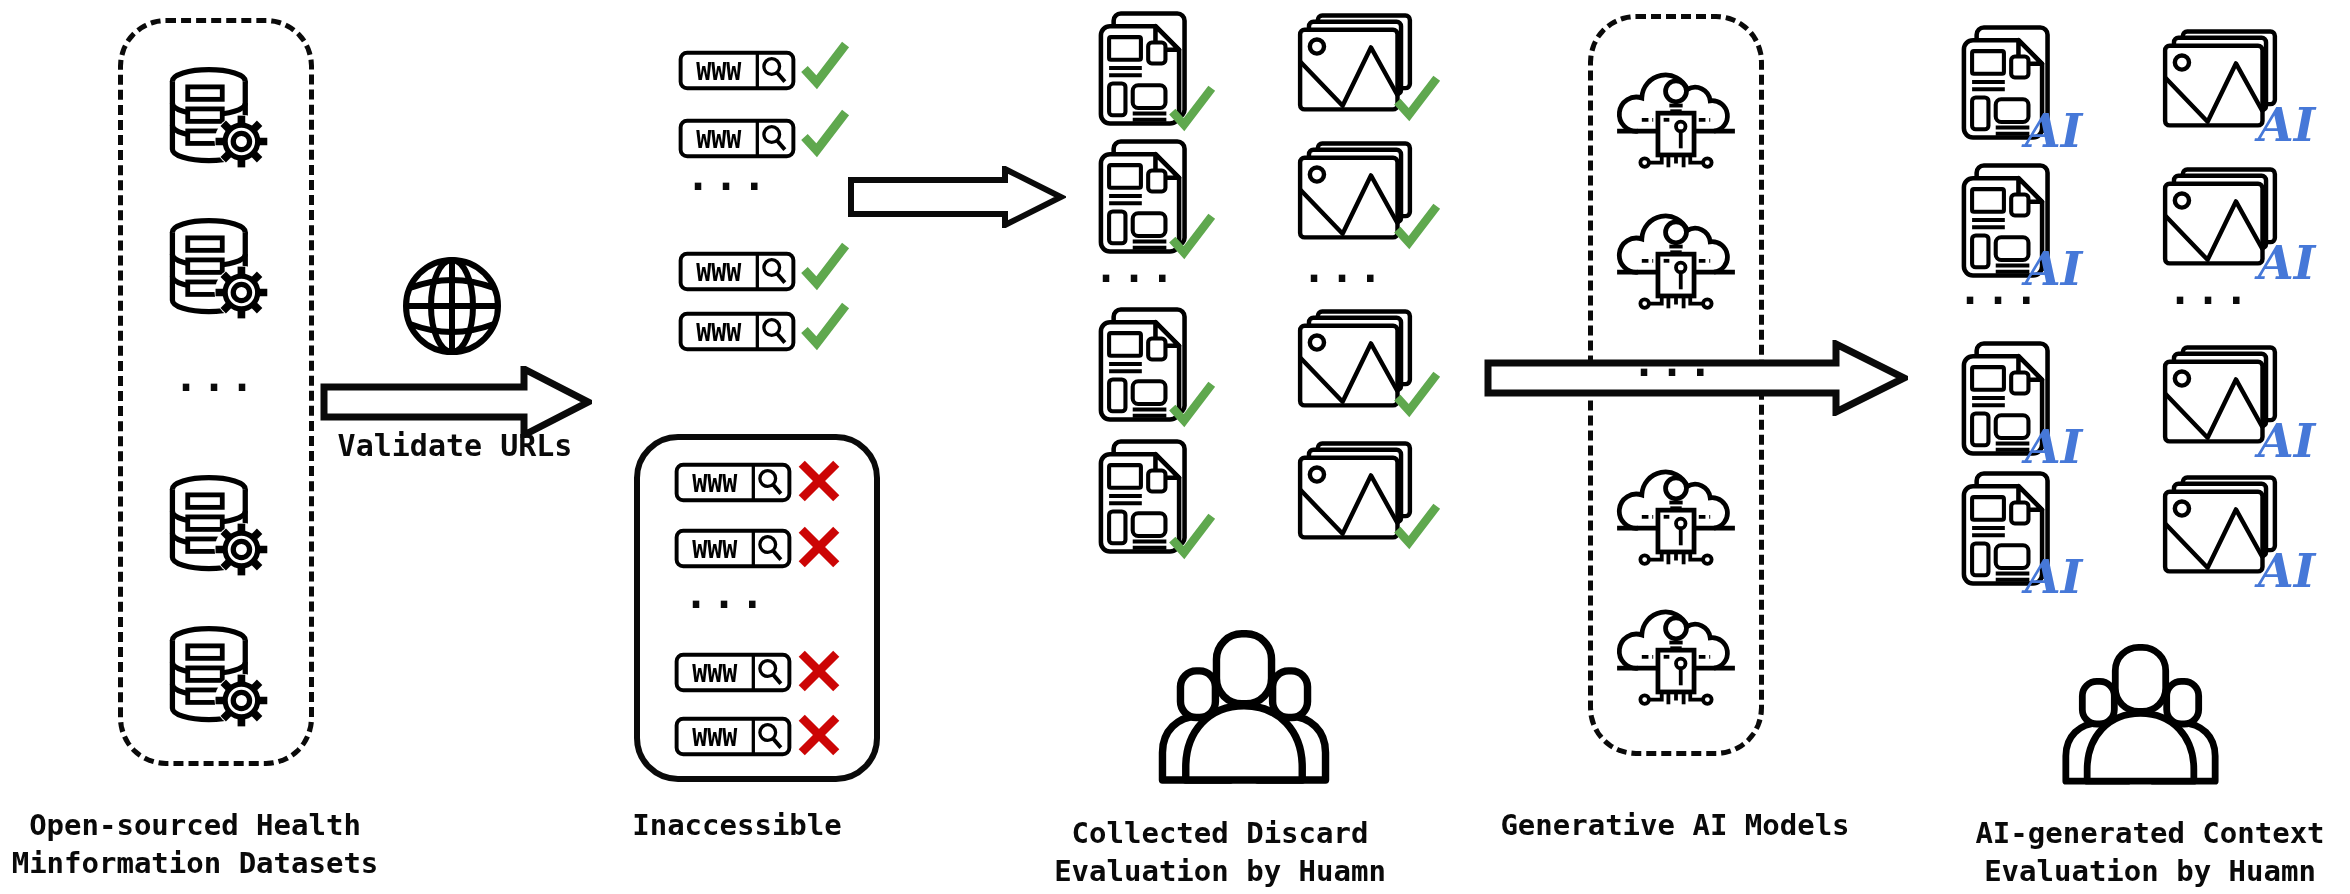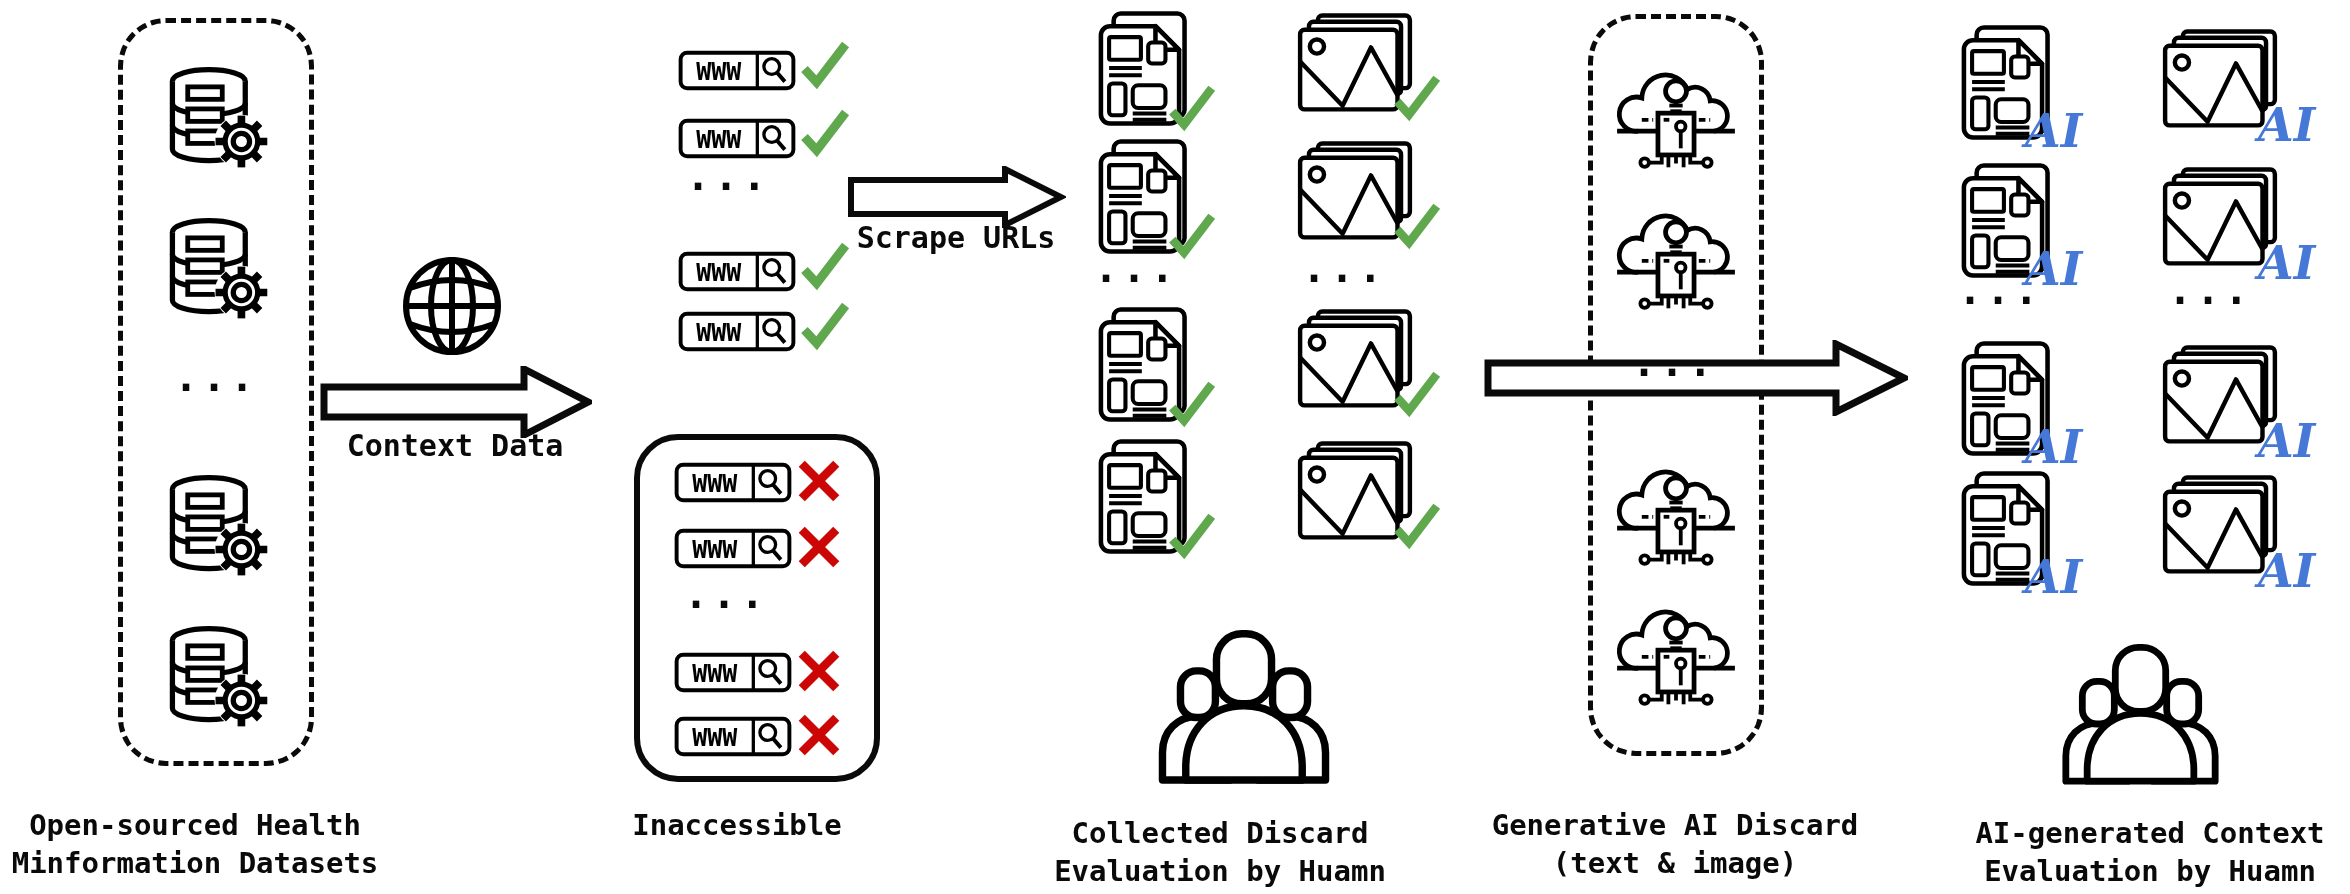--- a/index.html
+++ b/index.html
@@ -177,21 +177,21 @@
     <div>Open-sourced Health</div>
     <div>Minformation Datasets</div>
   </div>
 
   <svg class="icon abs" style="left:392px;top:246px;" width="120" height="120">
       <use href="#sym-globe"></use>
     </svg>
   <svg class="abs" style="left:320px;top:366px;" width="272" height="72" viewBox="0 0 272 72">
     <polygon class="arrow" stroke-width="7" points="4,21 204,21 204,3 268,36 204,69 204,51 4,51"></polygon>
   </svg>
-  <div class="abs arrow-label" style="left:205px;top:428px;">Context Data</div>
+  <div class="abs arrow-label" style="left:205px;top:428px;">Validate URLs</div>
 
   <div class="abs row" style="left:678px;top:50px;">
     <svg class="icon" width="118" height="41">
         <use href="#sym-www"></use>
       </svg>
     <svg class="icon check-c" style="margin-left:4px;transform:translateY(-10px)" width="50" height="50">
         <use href="#sym-check"></use>
       </svg>
   </div>
   <div class="abs row" style="left:678px;top:118px;">
@@ -216,21 +216,20 @@
         <use href="#sym-www"></use>
       </svg>
     <svg class="icon check-c" style="margin-left:4px;transform:translateY(-10px)" width="50" height="50">
         <use href="#sym-check"></use>
       </svg>
   </div>
 
   <svg class="abs" style="left:846px;top:166px;" width="220" height="62" viewBox="0 0 218 62">
     <polygon class="arrow" stroke-width="6" points="4,14 158,14 158,3 214,31 158,59 158,48 4,48"></polygon>
   </svg>
-  <div class="abs arrow-label" style="left:706px;top:220px;">Scrape URLs</div>
 
   <div class="abs panel-solid" style="left:634px;top:434px;width:246px;height:348px;">
     <div class="row abs" style="left:34px;top:22px;">
       <svg class="icon" width="118" height="41">
           <use href="#sym-www"></use>
         </svg>
       <svg class="icon cross-c" style="margin-left:4px;transform:translateY(-4px)" width="46" height="46">
           <use href="#sym-cross"></use>
         </svg>
     </div>
@@ -350,22 +349,21 @@
         </svg>
       <svg class="icon" style="margin-top:142px" width="136" height="114">
           <use href="#sym-aicloud"></use>
         </svg>
       <svg class="icon" style="margin-top:26px" width="136" height="114">
           <use href="#sym-aicloud"></use>
         </svg>
     </div>
   </div>
   <div class="abs caption" style="left:1415px;top:806px;">
-    <div>Generative AI Discard</div>
-    <div>(text &amp; image)</div>
+    <div>Generative AI Models</div>
   </div>
 
   <svg class="abs" style="left:1484px;top:340px;z-index:5;" width="424" height="76" viewBox="0 0 424 76">
     <polygon class="arrow" stroke-width="7" points="4,23 352,23 352,4 420,38 352,72 352,53 4,53"></polygon>
   </svg>
   <span class="dots abs" style="left:1632px;top:342px;z-index:6;">...</span>
 
   <div class="cell" style="left:1953px;top:22px;">
     <svg class="icon" width="100" height="120">
         <use href="#sym-doc"></use>

